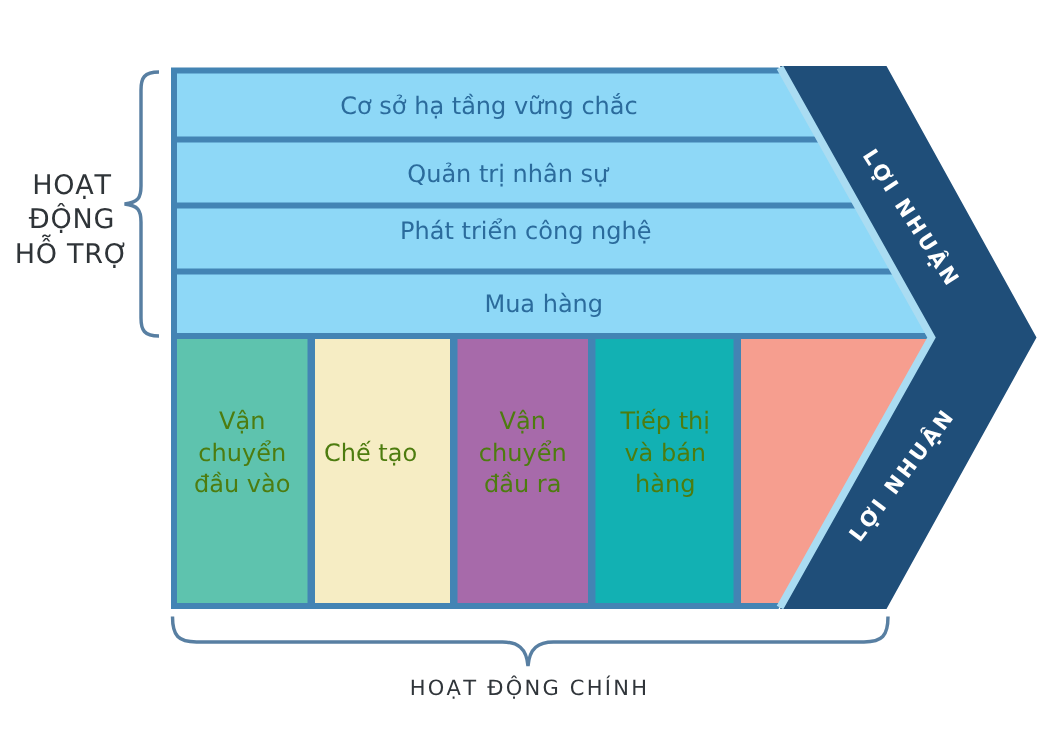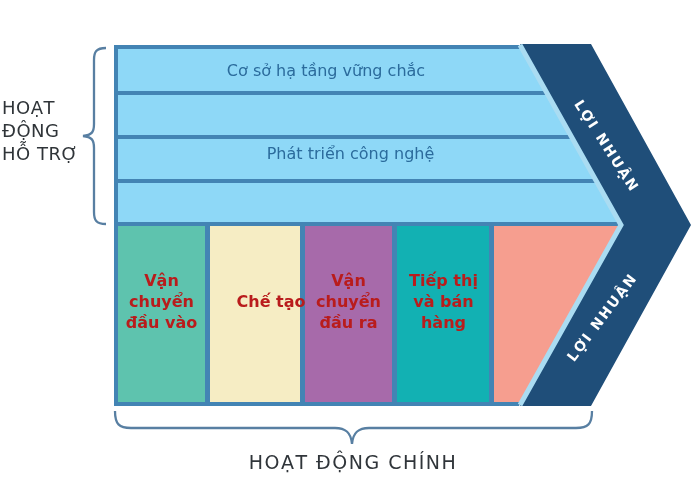--- a/index.html
+++ b/index.html
@@ -4,44 +4,44 @@
 <style>
   html,body{margin:0;padding:0;background:#ffffff;}
   .stage{
     position:relative;width:700px;height:500px;background:#ffffff;overflow:hidden;
     font-family:"DejaVu Sans", sans-serif;
   }
   .stage svg{position:absolute;left:0;top:0;}
   .overlay{position:absolute;left:0;top:0;width:700px;height:500px;}
   .overlay > div{position:absolute;}
   .side-label{
-    left:2px;top:96px;width:92px;
-    text-align:left;white-space:pre-line;
+    left:2px;top:112px;width:92px;
+    text-align:center;white-space:pre-line;
     font-size:18px;line-height:23px;font-weight:500;letter-spacing:.5px;
     color:#2f3438;
   }
   .bar-label{
     display:flex;align-items:center;justify-content:center;
     font-size:16px;color:#2b6b9c;font-weight:500;
   }
   .col-label{
     top:226px;height:150px;
     display:flex;align-items:center;justify-content:center;
     text-align:center;white-space:pre-line;
-    font-size:16px;line-height:21px;color:#b91c1c;font-weight:700;
+    font-size:16px;line-height:21px;color:#4d7c0f;font-weight:400;
   }
   .profit-label{
     color:#ffffff;font-size:14px;font-weight:700;letter-spacing:2px;
     white-space:nowrap;
   }
   .profit-top{left:607px;top:146px;transform:translate(-50%,-50%) rotate(57deg);}
   .profit-bottom{left:602px;top:317px;transform:translate(-50%,-50%) rotate(-53deg);}
   .bottom-label{
     left:113px;top:451px;width:480px;
-    text-align:center;font-size:19px;font-weight:500;letter-spacing:1.5px;
+    text-align:center;font-size:14px;font-weight:500;letter-spacing:1.5px;
     color:#30353a;white-space:nowrap;
   }
 </style>
 </head>
 <body>
 
 <div class="stage">
 
   <svg width="700" height="500" viewBox="0 0 700 500">
 
@@ -67,26 +67,28 @@
     <path d="M115,411 C115,424 119,428 131,428 L335,428 C345,428 351,432 352,444 C353,432 359,428 369,428 L576,428 C588,428 592,424 592,411" fill="none" stroke-width="2.3" stroke="#587fa2"></path>
   </svg>
 
   <div class="overlay">
 
     <div class="side-label">HOẠT
 ĐỘNG
 HỖ TRỢ</div>
 
     <div class="bar-label" style="left:118px;top:49px;width:416px;height:42px;">Cơ sở hạ tầng vững chắc</div>
+    <div class="bar-label" style="left:118px;top:95px;width:441px;height:40px;">Quản trị nhân sự</div>
     <div class="bar-label" style="left:118px;top:139px;width:465px;height:28px;">Phát triển công nghệ</div>
+    <div class="bar-label" style="left:118px;top:183px;width:489px;height:39px;">Mua hàng</div>
 
     <div class="col-label" style="left:118px;width:87px;">Vận
 chuyển
 đầu vào</div>
-    <div class="col-label" style="left:210px;width:74px;padding-left:24px;">Chế tạo</div>
+    <div class="col-label" style="left:210px;width:74px;">Chế tạo</div>
     <div class="col-label" style="left:305px;width:87px;">Vận
 chuyển
 đầu ra</div>
     <div class="col-label" style="left:397px;width:93px;">Tiếp thị
 và bán
 hàng</div>
 
     <div class="profit-label profit-top">LỢI NHUẬN</div>
     <div class="profit-label profit-bottom">LỢI NHUẬN</div>
 

